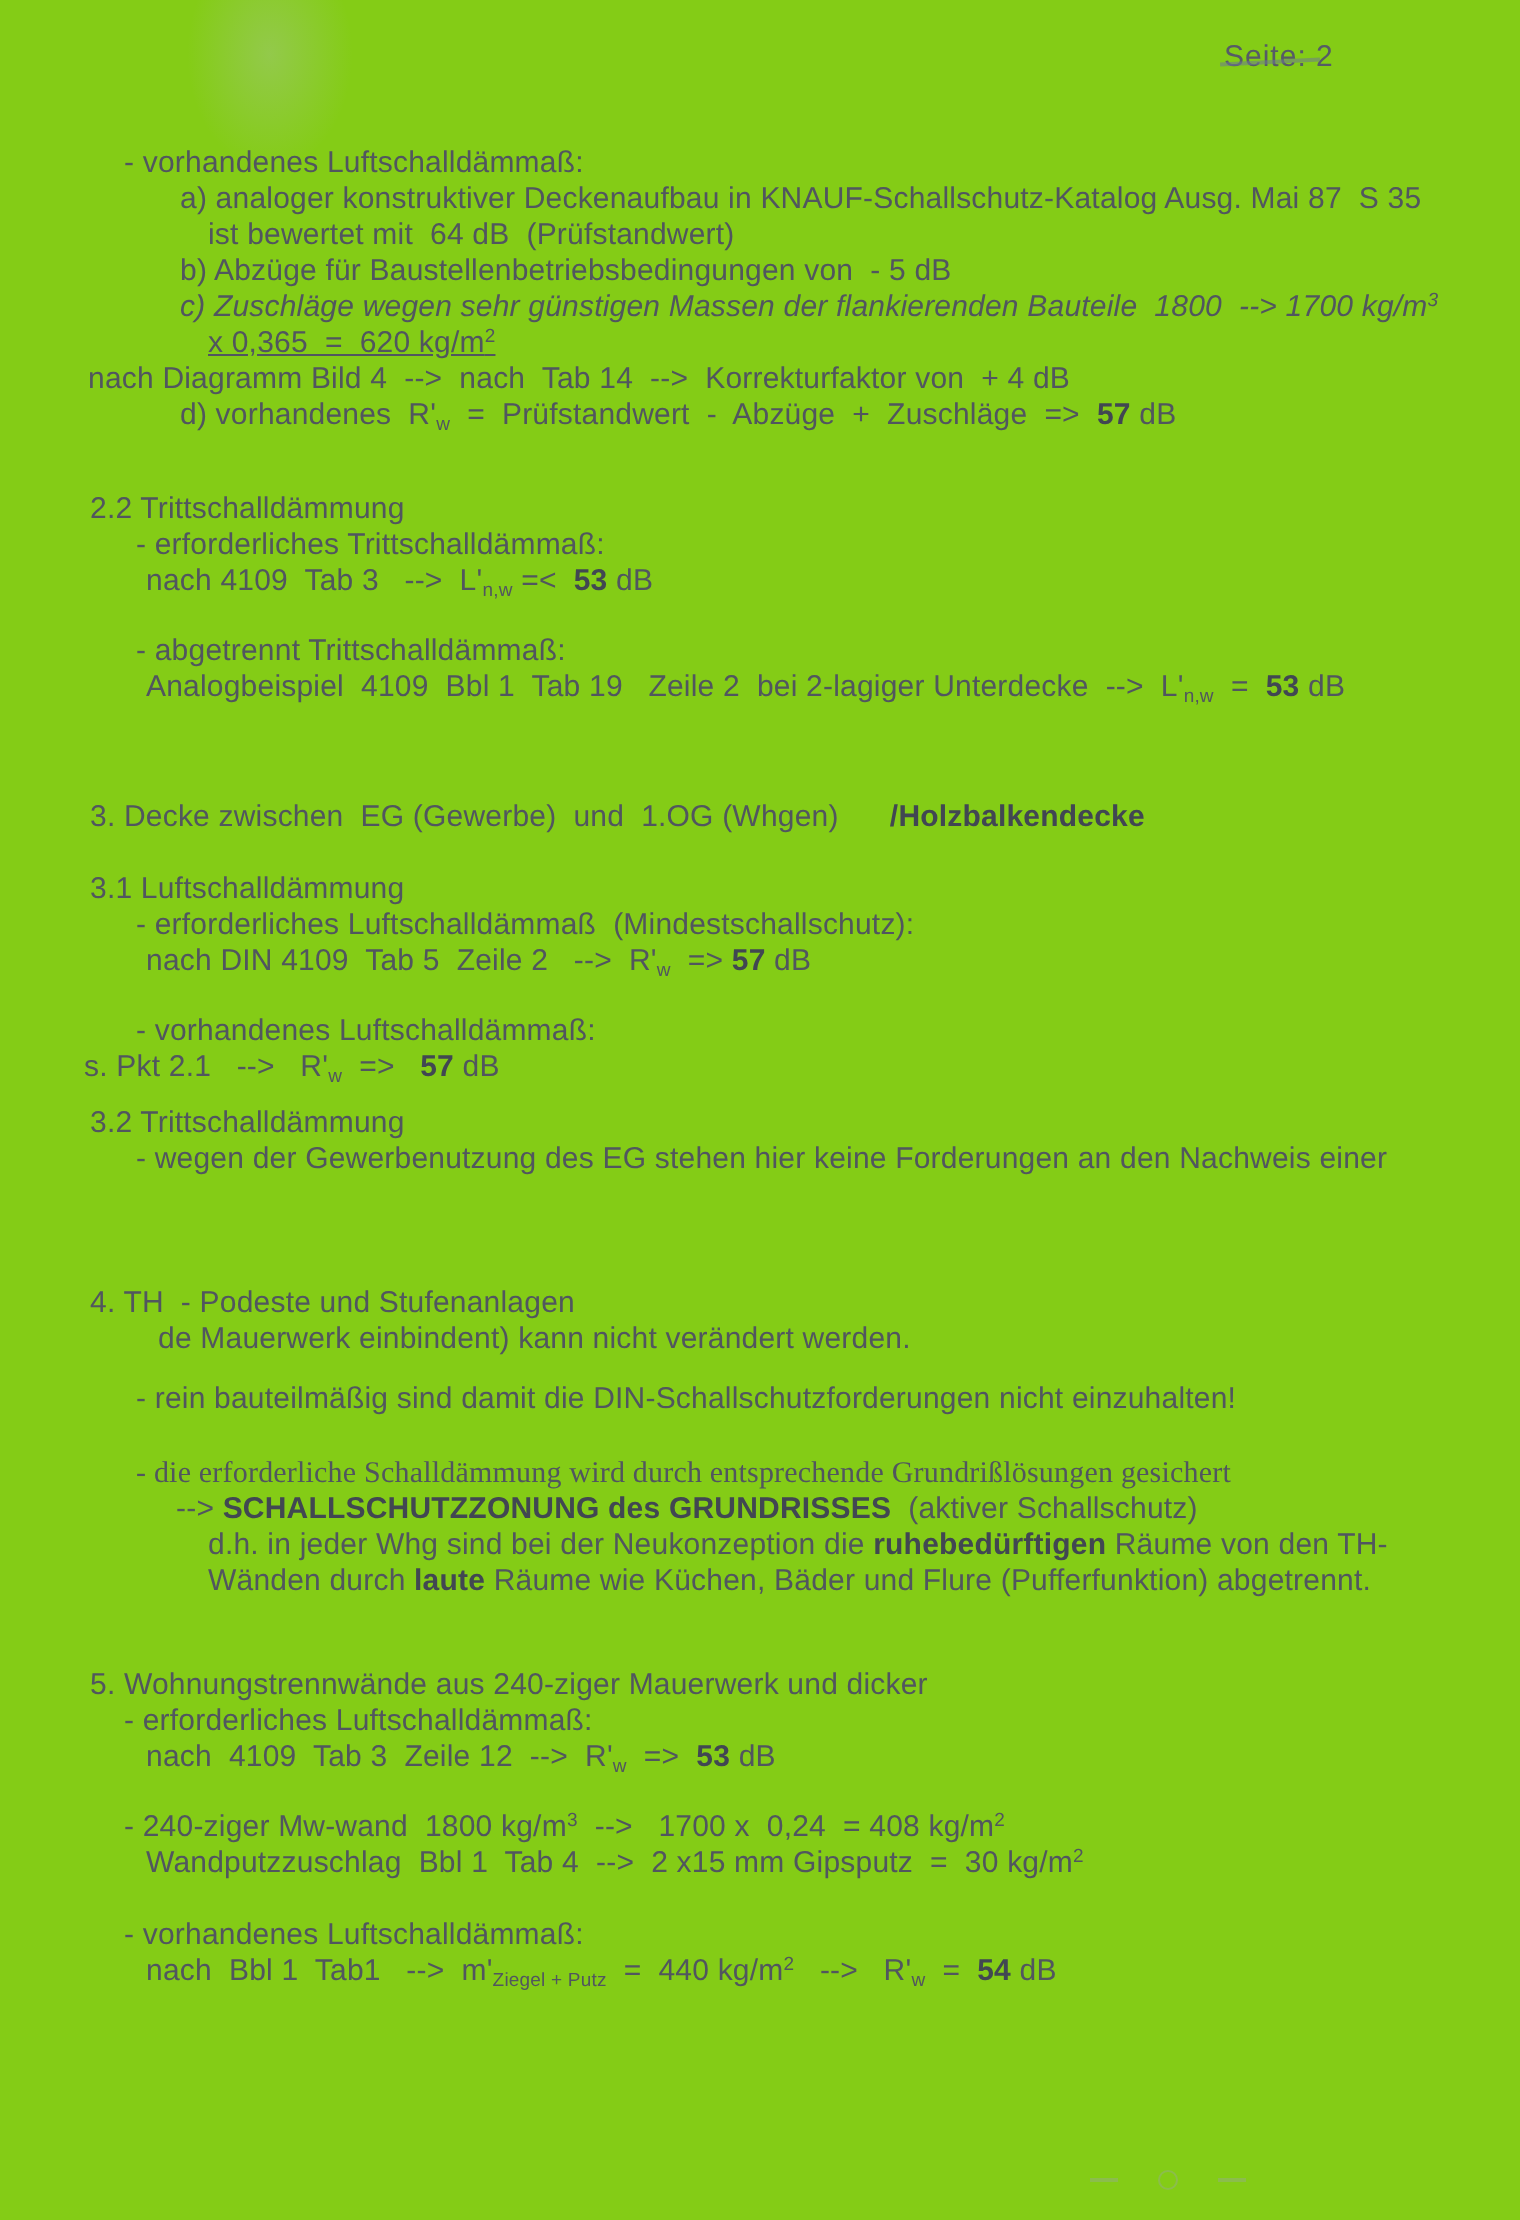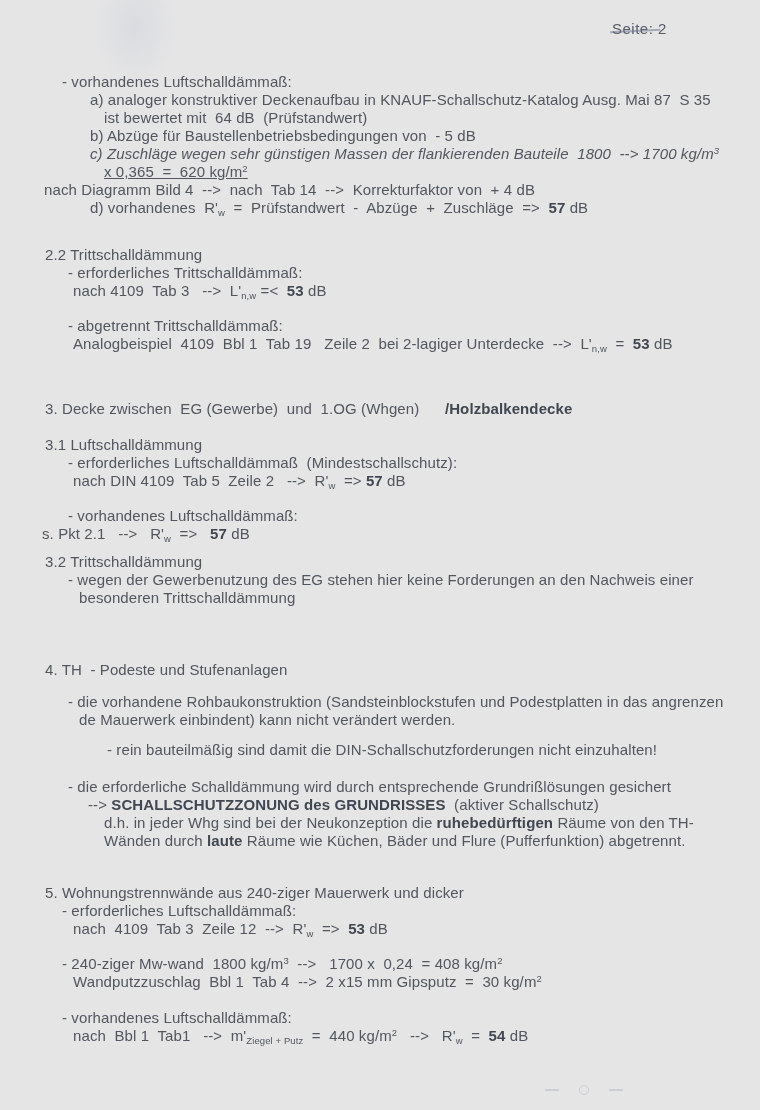--- a/index.html
+++ b/index.html
@@ -1,19 +1,19 @@
 <!DOCTYPE html>
 <html><head>
 <meta charset="utf-8">
 <style>
   html,body{margin:0;padding:0;background:#ffffff;}
   .page{
     position:relative;
     width:760px;height:1110px;
-    background:#e5e5e5;
+    background:#84cc16;
     font-family:"Liberation Sans",sans-serif;
     color:#51565f;
     font-size:15px;
     overflow:hidden;
   }
   .scan-smudge{
     position:absolute;left:90px;top:0;width:90px;height:90px;
     background:radial-gradient(ellipse at 50% 30%, rgba(185,195,210,0.28), rgba(185,195,210,0) 65%);
     pointer-events:none;
   }
@@ -76,28 +76,26 @@
       <div class="block" style="margin-top: 18px;">
         <div class="line" style="padding-left: 45px;"><span>3.1 Luftschalldämmung</span></div>
         <div class="line" style="padding-left: 68px;"><span>- erforderliches Luftschalldämmaß  (Mindestschallschutz):</span></div>
         <div class="line" style="padding-left: 73px;"><span>nach DIN 4109  Tab 5  Zeile 2   --&gt;  R'</span><sub>w</sub><span>  =&gt; </span><span class="bold">57</span><span> dB</span></div>
         <div class="line" style="padding-left: 68px; margin-top: 17px;"><span>- vorhandenes Luftschalldämmaß:</span></div>
         <div class="line" style="padding-left: 42px;"><span>s. Pkt 2.1   --&gt;   R'</span><sub>w</sub><span>  =&gt;   </span><span class="bold">57</span><span> dB</span></div>
       </div>
       <div class="block" style="margin-top: 10px;">
         <div class="line" style="padding-left: 45px;"><span>3.2 Trittschalldämmung</span></div>
         <div class="line" style="padding-left: 68px;"><span>- wegen der Gewerbenutzung des EG stehen hier keine Forderungen an den Nachweis einer</span></div>
-        <div class="line" style="padding-left: 79px;"><span>besonderen Trittschalldämmung</span></div>
       </div>
       <div class="block" style="margin-top: 54px;">
         <div class="line" style="padding-left: 45px;"><span>4. TH  - Podeste und Stufenanlagen</span></div>
-        <div class="line" style="padding-left: 68px; margin-top: 14px;"><span>- die vorhandene Rohbaukonstruktion (Sandsteinblockstufen und Podestplatten in das angrenzen</span></div>
         <div class="line" style="padding-left: 79px;"><span>de Mauerwerk einbindent) kann nicht verändert werden.</span></div>
-        <div class="line" style="padding-left: 107px; margin-top: 12px;"><span>- rein bauteilmäßig sind damit die DIN-Schallschutzforderungen nicht einzuhalten!</span></div>
-        <div class="line" style="padding-left: 68px; margin-top: 19px;"><span>- die erforderliche Schalldämmung wird durch entsprechende Grundrißlösungen gesichert</span></div>
+        <div class="line" style="padding-left: 68px; margin-top: 12px;"><span>- rein bauteilmäßig sind damit die DIN-Schallschutzforderungen nicht einzuhalten!</span></div>
+        <div class="line" style="padding-left: 68px; margin-top: 19px; font-family: Liberation Serif, serif;"><span>- die erforderliche Schalldämmung wird durch entsprechende Grundrißlösungen gesichert</span></div>
         <div class="line" style="padding-left: 88px;"><span>--&gt; </span><span class="bold">SCHALLSCHUTZZONUNG des GRUNDRISSES</span><span>  (aktiver Schallschutz)</span></div>
         <div class="line" style="padding-left: 104px;"><span>d.h. in jeder Whg sind bei der Neukonzeption die </span><span class="bold">ruhebedürftigen</span><span> Räume von den TH-</span></div>
         <div class="line" style="padding-left: 104px;"><span>Wänden durch </span><span class="bold">laute</span><span> Räume wie Küchen, Bäder und Flure (Pufferfunktion) abgetrennt.</span></div>
       </div>
       <div class="block" style="margin-top: 34px;">
         <div class="line" style="padding-left: 45px;"><span>5. Wohnungstrennwände aus 240-ziger Mauerwerk und dicker</span></div>
         <div class="line" style="padding-left: 62px;"><span>- erforderliches Luftschalldämmaß:</span></div>
         <div class="line" style="padding-left: 73px;"><span>nach  4109  Tab 3  Zeile 12  --&gt;  R'</span><sub>w</sub><span>  =&gt;  </span><span class="bold">53</span><span> dB</span></div>
         <div class="line" style="padding-left: 62px; margin-top: 17px;"><span>- 240-ziger Mw-wand  1800 kg/m</span><sup>3</sup><span>  --&gt;   1700 x  0,24  = 408 kg/m</span><sup>2</sup></div>
         <div class="line" style="padding-left: 73px;"><span>Wandputzzuschlag  Bbl 1  Tab 4  --&gt;  2 x15 mm Gipsputz  =  30 kg/m</span><sup>2</sup></div>

